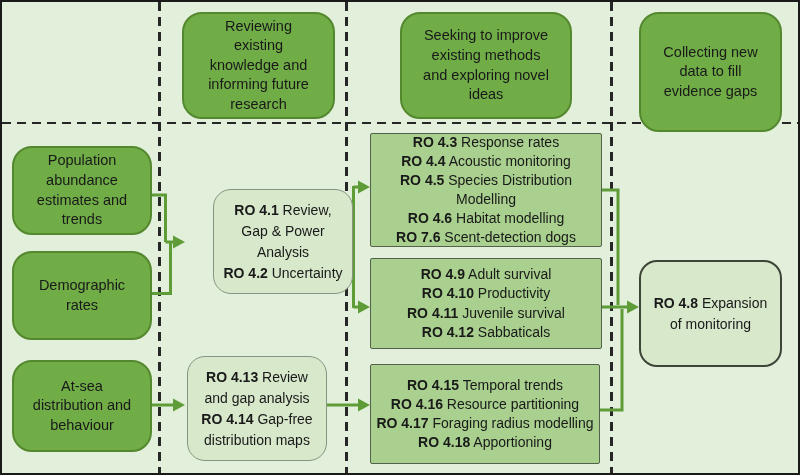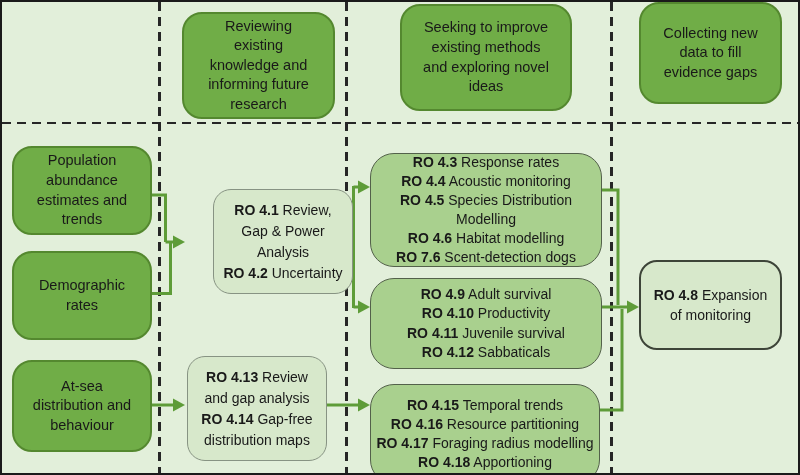--- a/index.html
+++ b/index.html
@@ -12,22 +12,22 @@
     background-image:repeating-linear-gradient(180deg,#262626 0 9px,transparent 9px 15px); }
   .hdash { position:absolute; left:0; right:0; height:2.5px;
     background-image:repeating-linear-gradient(90deg,#262626 0 9px,transparent 9px 15px); }
   .lines { position:absolute; left:0; top:0; }
   .box { position:absolute; box-sizing:border-box; display:flex; flex-direction:column;
     justify-content:center; align-items:center; text-align:center; }
   .dark { background:#70ad47; border:2px solid #54882f; border-radius:20px;
     font-size:14.5px; line-height:1.35; }
   .light { background:#d7e8cb; border:1.5px solid #879383; border-radius:18px;
     font-size:14px; line-height:1.5; }
-  .mid { background:#a9d08e; border:1.5px solid #53614a; border-radius:24px;
-    font-size:14px; line-height:1.36;margin-top:20px; }
+  .mid { background:#a9d08e; border:1.5px solid #53614a; border-radius:2px;
+    font-size:14px; line-height:1.36; }
   .exp { background:#d7e8cb; border:2px solid #3d4438; border-radius:18px;
     font-size:14px; line-height:1.45; }
   .ln { width:100%; }
   .b { font-weight:bold; }
 </style>
 </head>
 <body>
 
 <div class="canvas">
 
@@ -58,24 +58,24 @@
       <g>
         <path d="M600 188 H616 V303 M598 408 H620 V307 M600 305 H625"></path>
         <polygon points="625,298.5 637,305 625,311.5" fill="#5e9c38" stroke="none"></polygon>
       </g>
     </g>
   </svg>
 
   <div class="box dark" style="left:180px; top:10px; width:153px; height:107px; padding:0 20px;">
     <div class="ln">Reviewing existing knowledge and informing future research</div>
   </div>
-  <div class="box dark" style="left:398px; top:2px; width:172px; height:107px; padding:2px 18px;">
+  <div class="box dark" style="left:398px; top:10px; width:172px; height:107px; padding:2px 18px;">
     <div class="ln">Seeking to improve existing methods and exploring novel ideas</div>
   </div>
-  <div class="box dark" style="left:637px; top:0; width:143px; height:102px; padding:0 20px;">
+  <div class="box dark" style="left:637px; top:10px; width:143px; height:120px; padding:0 20px;">
     <div class="ln">Collecting new data to fill evidence gaps</div>
   </div>
 
   <div class="box dark" style="left:10px; top:144px; width:140px; height:89px; padding:0 12px;justify-content:center;">
     <div class="ln">Population abundance estimates and trends</div>
   </div>
   <div class="box dark" style="left:10px; top:249px; width:140px; height:89px; padding:0 12px;">
     <div class="ln">Demographic rates</div>
   </div>
   <div class="box dark" style="left:10px; top:358px; width:140px; height:92px; padding:12px 12px;">
@@ -104,17 +104,17 @@
     <div class="ln"><span class="b">RO 4.11</span><span> Juvenile survival</span></div>
     <div class="ln"><span class="b">RO 4.12</span><span> Sabbaticals</span></div>
   </div>
   <div class="box mid" style="left:368px; top:362px; width:230px; height:100px; padding:16px 4px;">
     <div class="ln"><span class="b">RO 4.15</span><span> Temporal trends</span></div>
     <div class="ln"><span class="b">RO 4.16</span><span> Resource partitioning</span></div>
     <div class="ln"><span class="b">RO 4.17</span><span> Foraging radius modelling</span></div>
     <div class="ln"><span class="b">RO 4.18</span><span> Apportioning</span></div>
   </div>
 
-  <div class="box exp" style="left:637px; top:258px; width:143px; height:90px; padding:0 8px;">
+  <div class="box exp" style="left:637px; top:258px; width:143px; height:107px; padding:0 8px;">
     <div class="ln"><span class="b">RO 4.8</span><span> Expansion of monitoring</span></div>
   </div>
 
 </div>
 
 </body></html>

